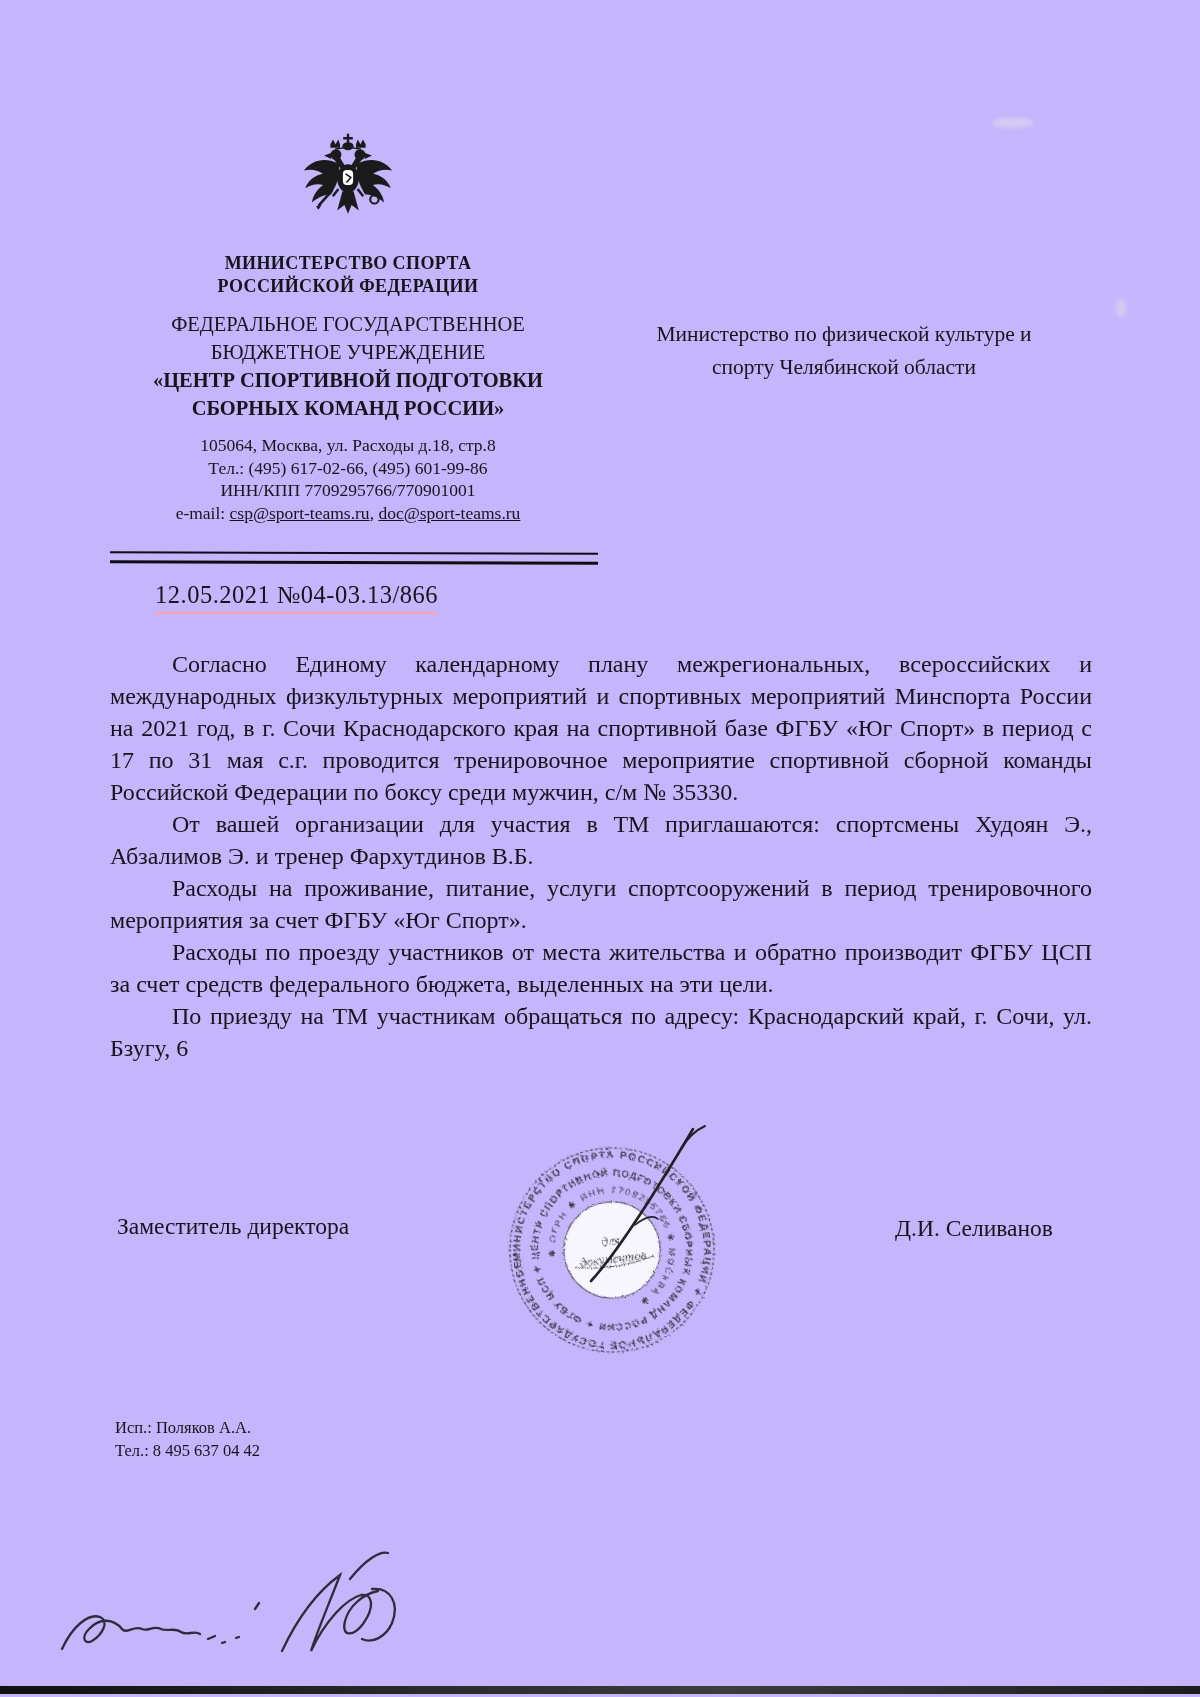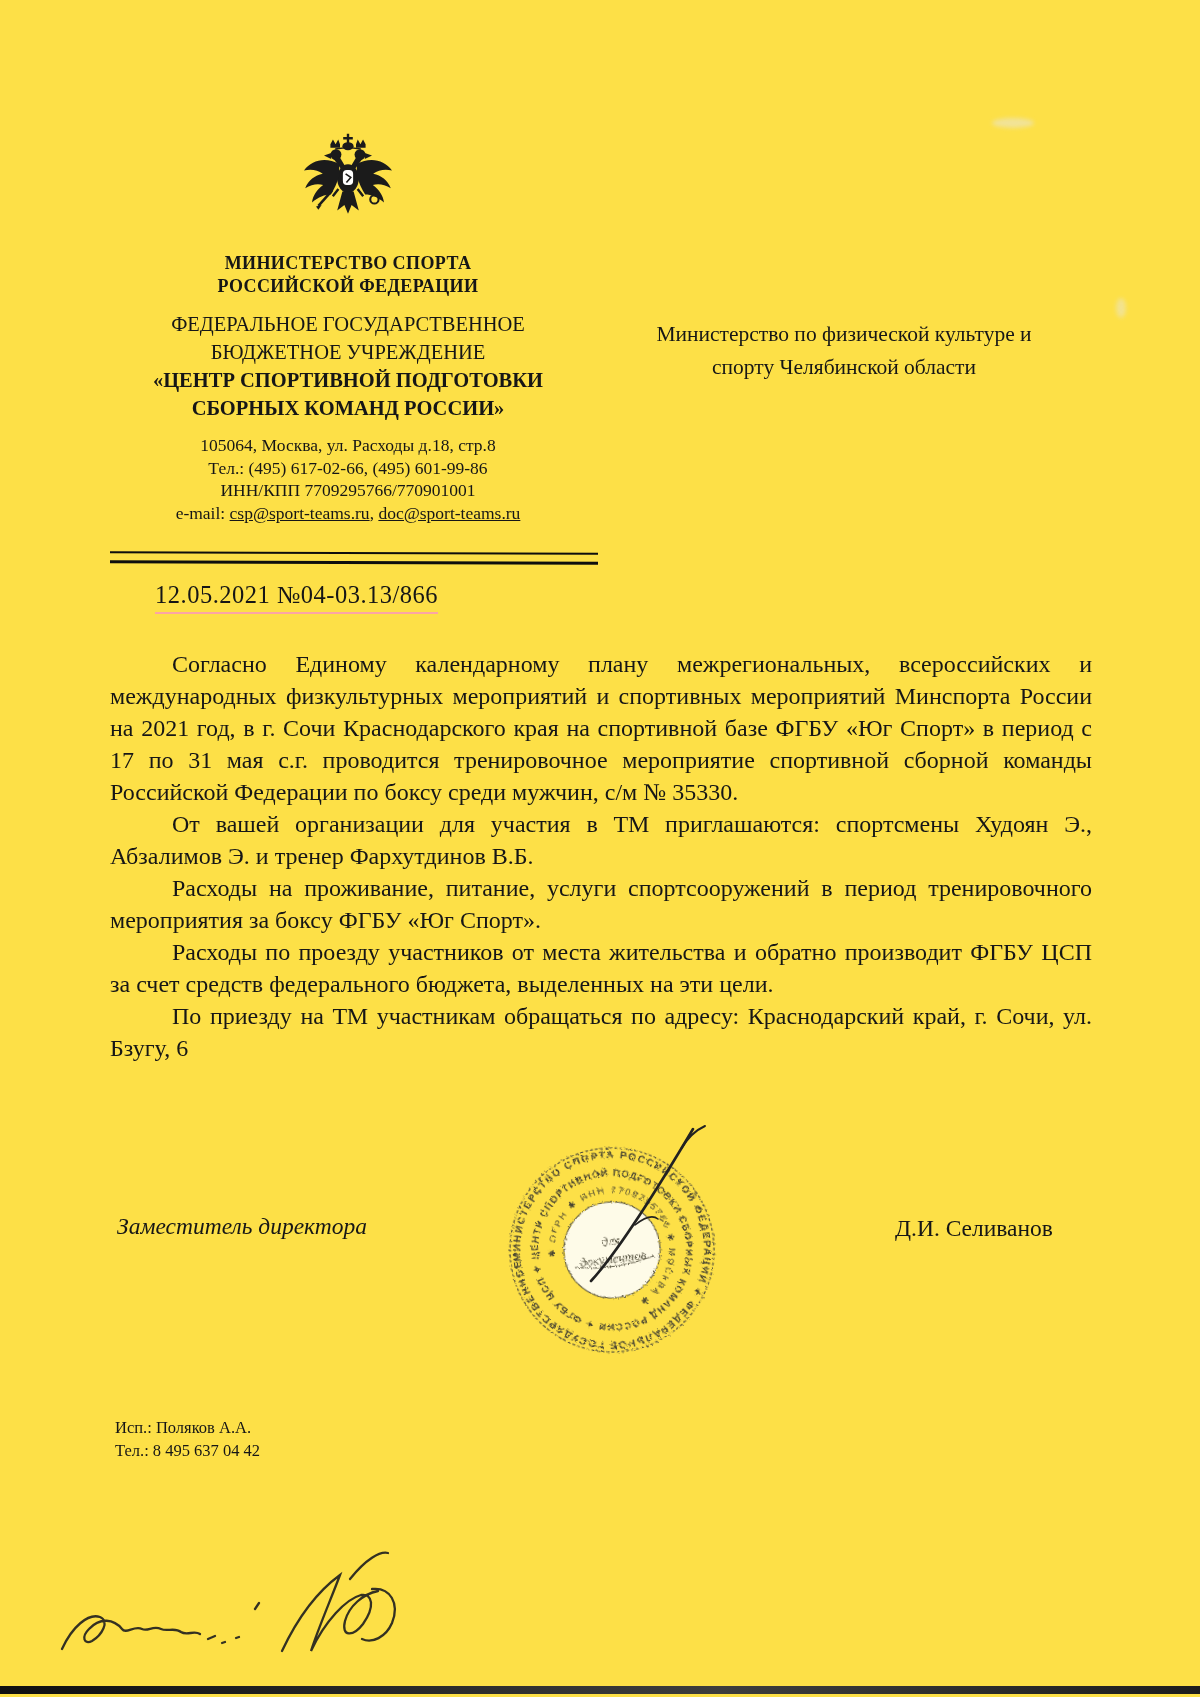--- a/index.html
+++ b/index.html
@@ -1,17 +1,17 @@
 <!DOCTYPE html>
 <html lang="ru"><head>
 <meta charset="utf-8">
 <style>
   html,body{margin:0;padding:0;background:#ffffff;}
   #page{
-    position:relative;width:1200px;height:1697px;background:#fde047;
+    position:relative;width:1200px;height:1697px;background:#c4b5fd;
     font-family:"Liberation Serif", serif;color:#161616;overflow:hidden;
   }
   .abs{position:absolute;}
   .ctr{text-align:center;}
   
   .ministry{left:168px;top:252px;width:360px;font-weight:bold;font-size:18px;line-height:23px;letter-spacing:.4px;}
   .orgblock{left:100px;top:310px;width:496px;font-size:20.5px;line-height:28px;}
   .orgblock .b{font-weight:bold;}
   .addrblock{left:100px;top:434px;width:496px;font-size:17.5px;line-height:22.5px;}
   .addrblock .u{text-decoration:underline;}
@@ -22,21 +22,21 @@
     transform:rotate(.15deg);
   }
   .refline{
     left:155px;top:581px;font-size:24.5px;letter-spacing:.5px;
     border-bottom:2px solid #fca5a5;padding-bottom:3px;
   }
   
   .bodytext{left:110px;top:648px;width:982px;font-size:24px;line-height:32px;text-align:justify;}
   .bodytext p{margin:0;text-indent:62px;}
   
-  .sig-title{left:117px;top:1213px;font-size:23.5px;font-style:italic;}
+  .sig-title{left:117px;top:1213px;font-size:23.5px;}
   .sig-name{left:895px;top:1215px;font-size:23.5px;}
   .executor{left:115px;top:1416px;font-size:16.5px;line-height:23px;}
   
   .scanbar{
     left:0;top:1686px;width:1200px;height:8px;
     background:linear-gradient(to right,#101010,#2a2a2a 35%,#3d3d3d 60%,#1d1d1d);
   }
   .speck{background:#e6e6e6;border-radius:50%;filter:blur(2px);}
 </style>
 </head>
@@ -100,21 +100,21 @@
     <div>спорту Челябинской области</div>
   </div>
 
   <div class="abs sep"></div>
 
   <div class="abs refline">12.05.2021 №04-03.13/866</div>
 
   <div class="abs bodytext">
     <p>Согласно Единому календарному плану межрегиональных, всероссийских и международных физкультурных мероприятий и спортивных мероприятий Минспорта России на 2021 год, в г. Сочи Краснодарского края на спортивной базе ФГБУ «Юг Спорт» в период с 17 по 31 мая с.г. проводится тренировочное мероприятие спортивной сборной команды Российской Федерации по боксу среди мужчин, с/м № 35330.</p>
     <p>От вашей организации для участия в ТМ приглашаются: спортсмены Худоян Э., Абзалимов Э. и тренер Фархутдинов В.Б.</p>
-    <p>Расходы на проживание, питание, услуги спортсооружений в период тренировочного мероприятия за боксу ФГБУ «Юг Спорт».</p>
+    <p>Расходы на проживание, питание, услуги спортсооружений в период тренировочного мероприятия за счет ФГБУ «Юг Спорт».</p>
     <p>Расходы по проезду участников от места жительства и обратно производит ФГБУ ЦСП за счет средств федерального бюджета, выделенных на эти цели.</p>
     <p>По приезду на ТМ участникам обращаться по адресу: Краснодарский край, г. Сочи, ул. Бзугу, 6</p>
   </div>
 
   <div class="abs sig-title">Заместитель директора</div>
   <div class="abs sig-name">Д.И. Селиванов</div>
 
   <svg class="abs" style="left:495px;top:1105px;" width="250" height="270" viewBox="0 0 250 270">
     <defs>
       <path id="tp-outer" d="M 25 145 a 92 92 0 1 1 184 0 a 92 92 0 1 1 -184 0"></path>

